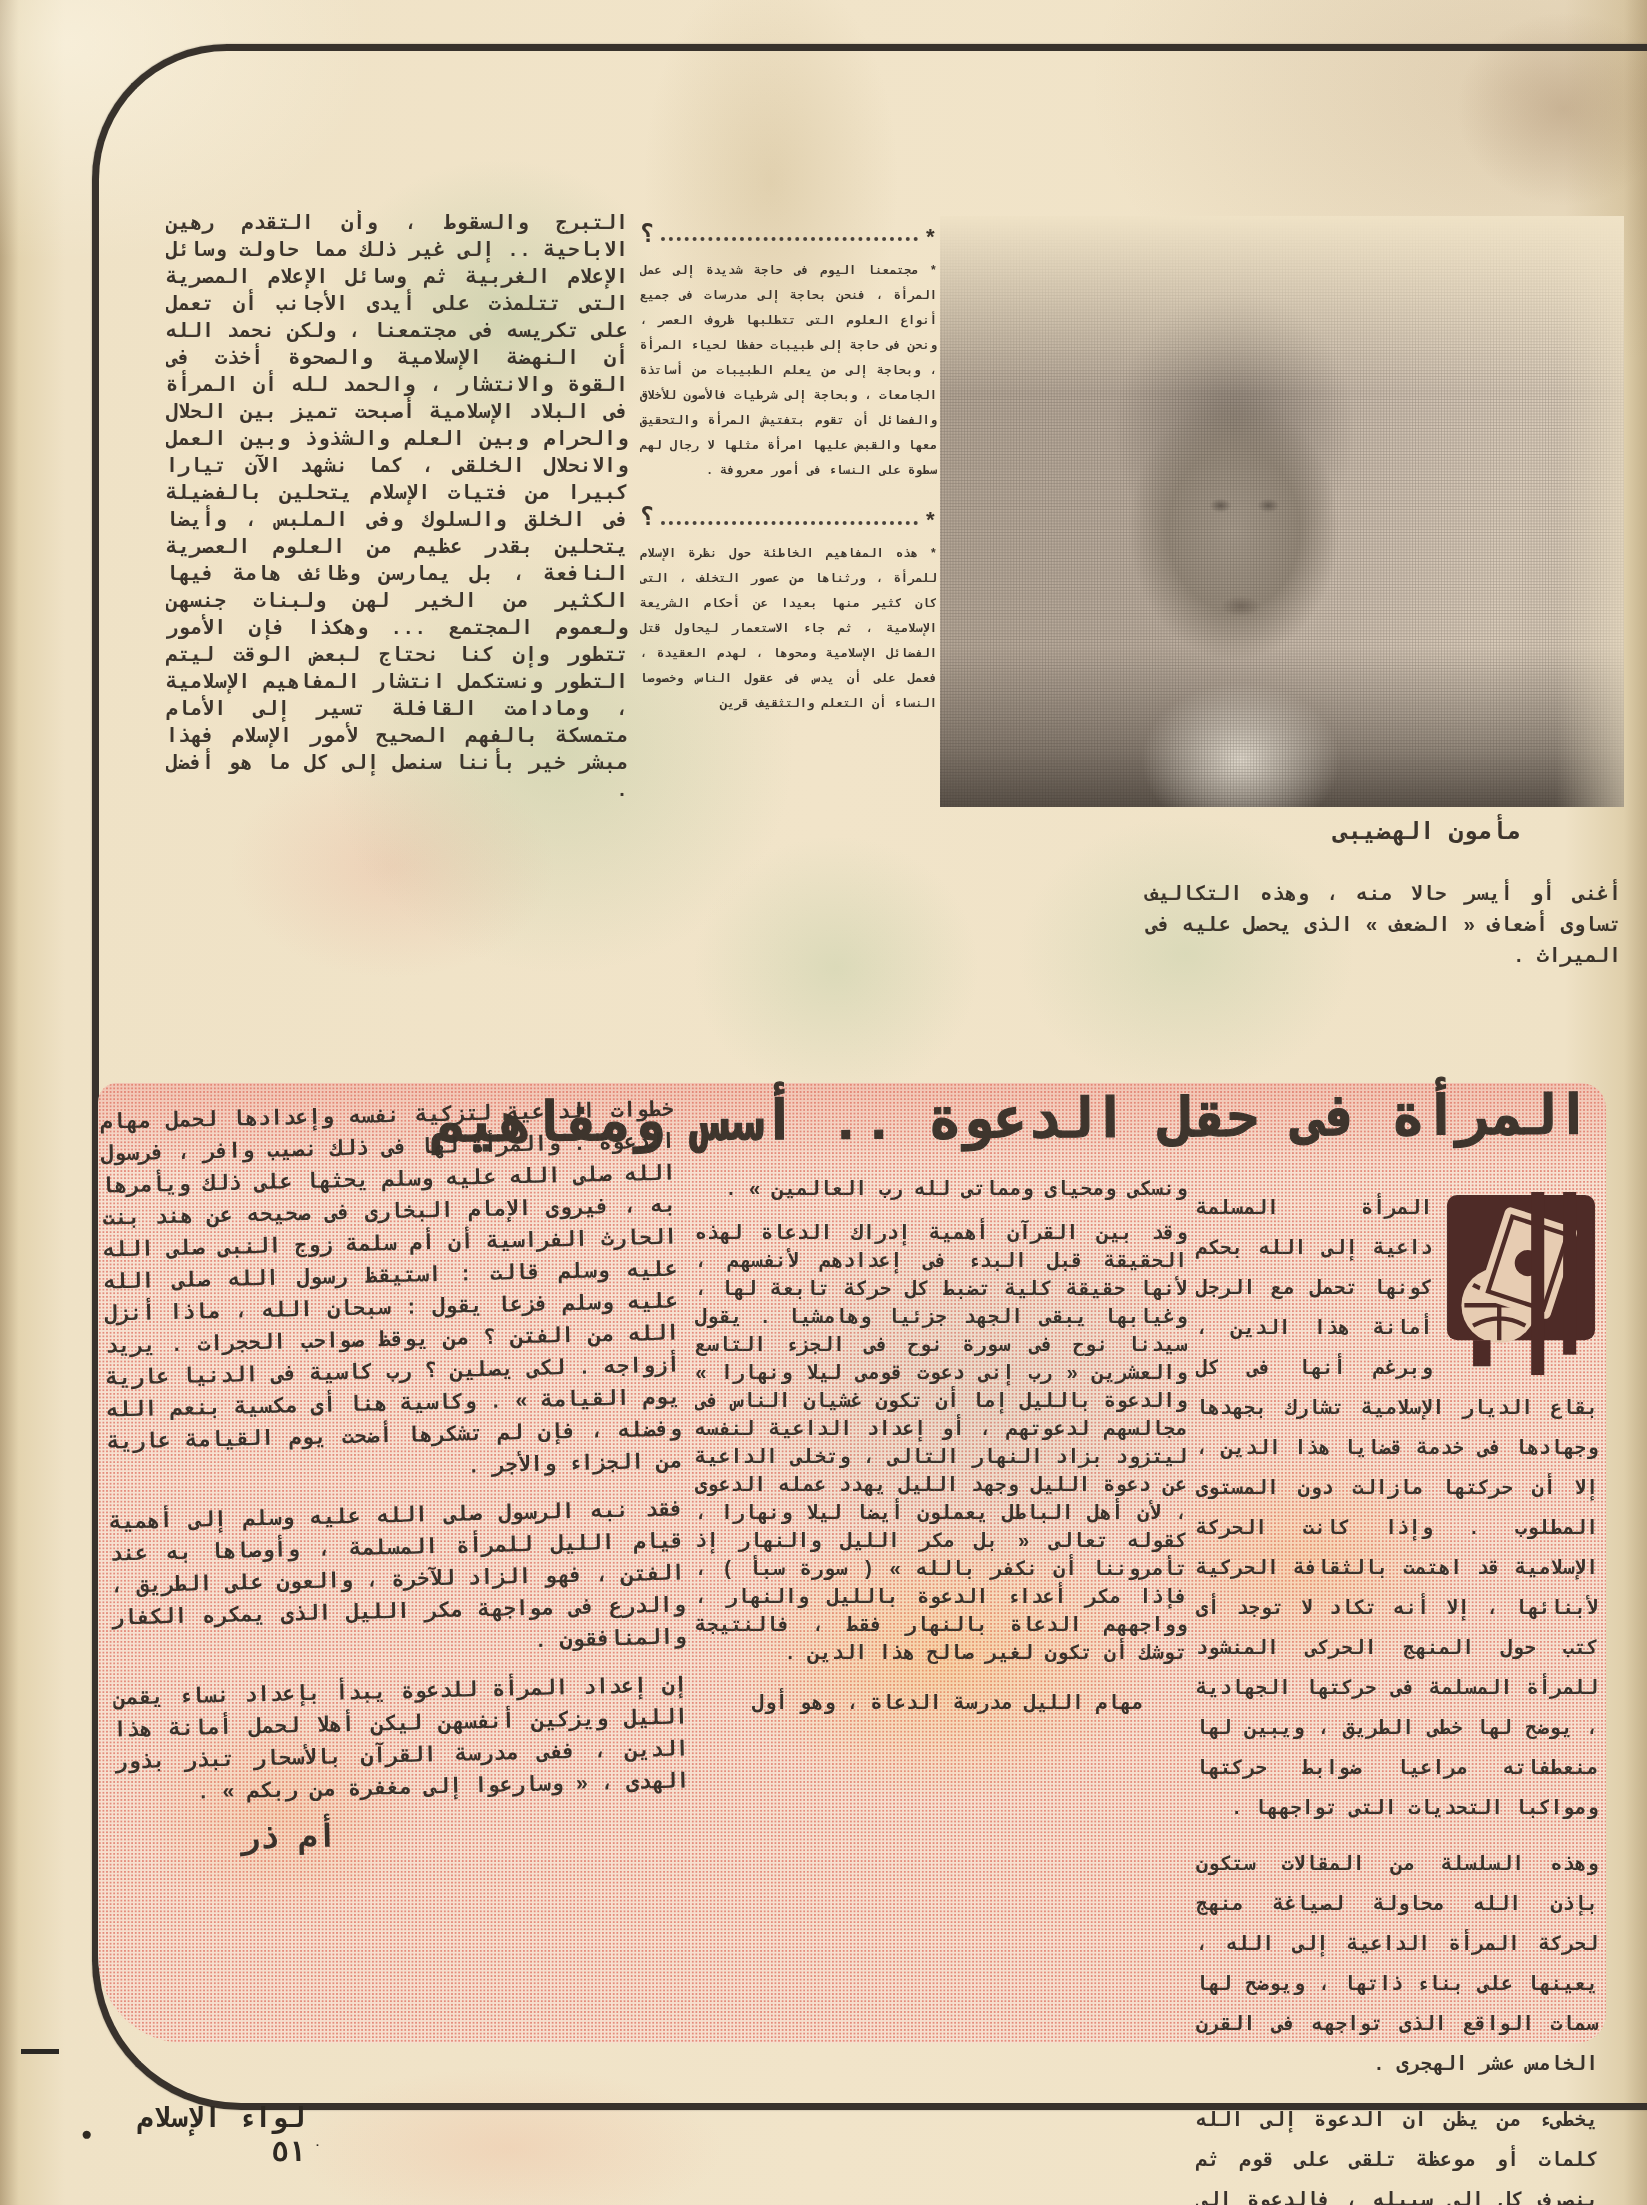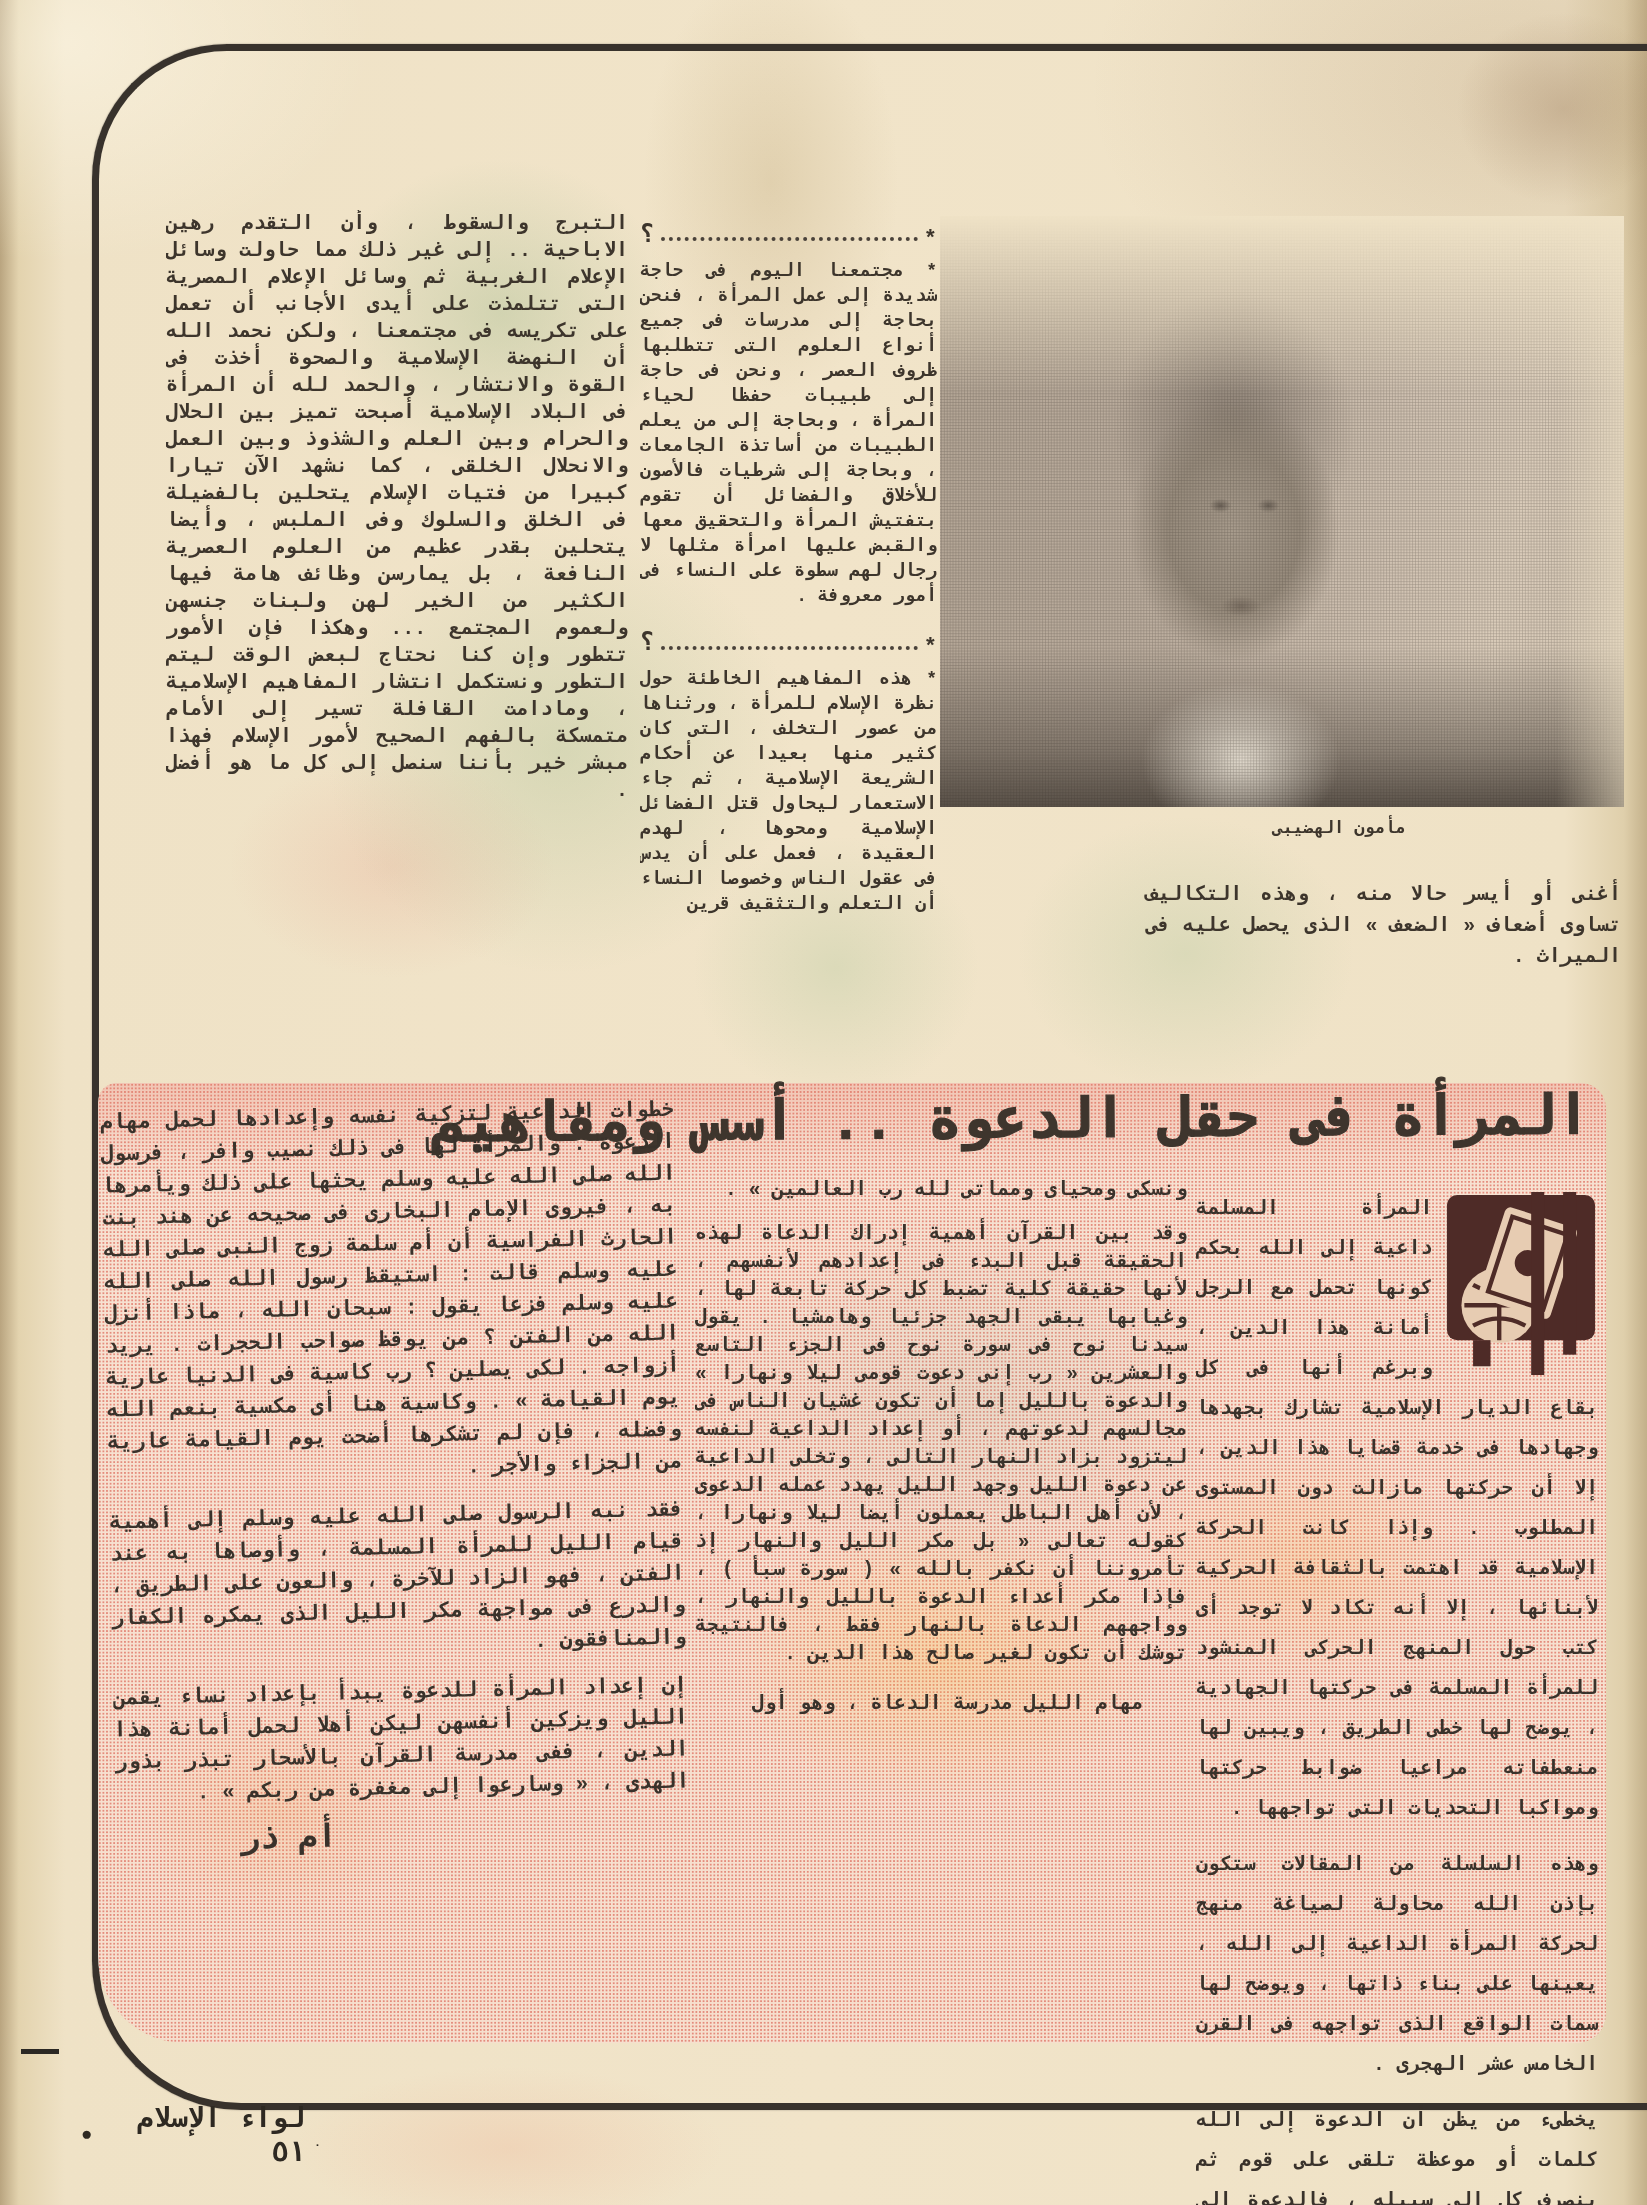--- a/index.html
+++ b/index.html
@@ -34,42 +34,42 @@
   .body-col{
     position:absolute;z-index:3;left:167px;top:210px;width:462px;height:761px;
     font-size:20px;line-height:27px;overflow:hidden;
   }
   
   .qa-col{position:absolute;z-index:3;left:641px;top:218px;width:297px;height:855px;overflow:hidden;}
   .qsep{display:flex;direction:rtl;align-items:center;height:32px;margin:1.5px 0 7.3px;}
   .qsep .star{font-size:22px;font-weight:bold;line-height:1;transform:translateY(4.4px);}
   .qsep .dots{flex:1;border-bottom:4.4px dotted #4a423a;height:1.5px;margin:0 5.8px;transform:translateY(2.9px);}
   .qsep .qm{font-size:25px;font-weight:bold;line-height:1;}
-  .ans{margin:0 0 19px;font-size:18px;line-height:25px;}
+  .ans{margin:0 0 19px;font-size:12px;line-height:25px;}
   
   .photo{
     position:absolute;z-index:2;left:941px;top:216px;width:684px;height:591px;
     background:
       radial-gradient(16px 10.2px at 41% 49%, rgba(60,52,46,.55), transparent 70%),
       radial-gradient(16px 10.2px at 48% 49%, rgba(60,52,46,.5), transparent 70%),
       radial-gradient(29px 14.6px at 44% 66%, rgba(90,78,68,.45), transparent 70%),
       radial-gradient(160px 124px at 44% 92%, rgba(236,229,216,.9), transparent 62%),
       radial-gradient(146px 182px at 43% 53%, #a89c8d 0%, #978b7c 45%, transparent 72%),
       radial-gradient(182px 211px at 43% 36%, rgba(118,108,98,.7), transparent 66%),
       linear-gradient(to top, rgba(80,72,64,.92) 0%, rgba(80,72,64,.5) 10%, transparent 27%),
       linear-gradient(100deg,#b2a494 0%,#bcae9f 40%,#cfc1b1 64%,#daccba 80%,#d2c4b2 100%);
   }
   .photo::after{content:"";position:absolute;inset:0;
       background-image:radial-gradient(rgba(55,48,42,.28) 0.9px, transparent 1.1px);
       background-size:2.9px 2.9px;}
   .photo::before{content:"";position:absolute;inset:0;z-index:1;
       background:linear-gradient(to bottom,#efe2c6 0%, rgba(239,226,198,0) 30%),
                  linear-gradient(to left, rgba(239,226,198,.55) 0%, rgba(239,226,198,0) 10%);}
   .caption{position:absolute;z-index:3;left:1158px;top:817px;width:364px;
-      text-align:center;font-size:17px;font-weight:bold;direction:rtl;}
+      font-size:24px;font-weight:bold;direction:rtl;}
   .note{position:absolute;z-index:3;left:1147px;top:879px;width:475px;
       font-size:20px;line-height:31px;}
   
   .pink{
     position:absolute;z-index:3;left:99px;top:1083px;width:1508px;height:960px;
     border-radius:19px 25px 29px 87px;
     background:
       linear-gradient(to bottom, rgba(225,115,95,.25), rgba(225,115,95,0) 10%),
       radial-gradient(306px 204px at 56% 60%, rgba(246,180,70,.30), transparent 70%),
       radial-gradient(233px 167px at 80% 50%, rgba(246,170,80,.24), transparent 70%),

